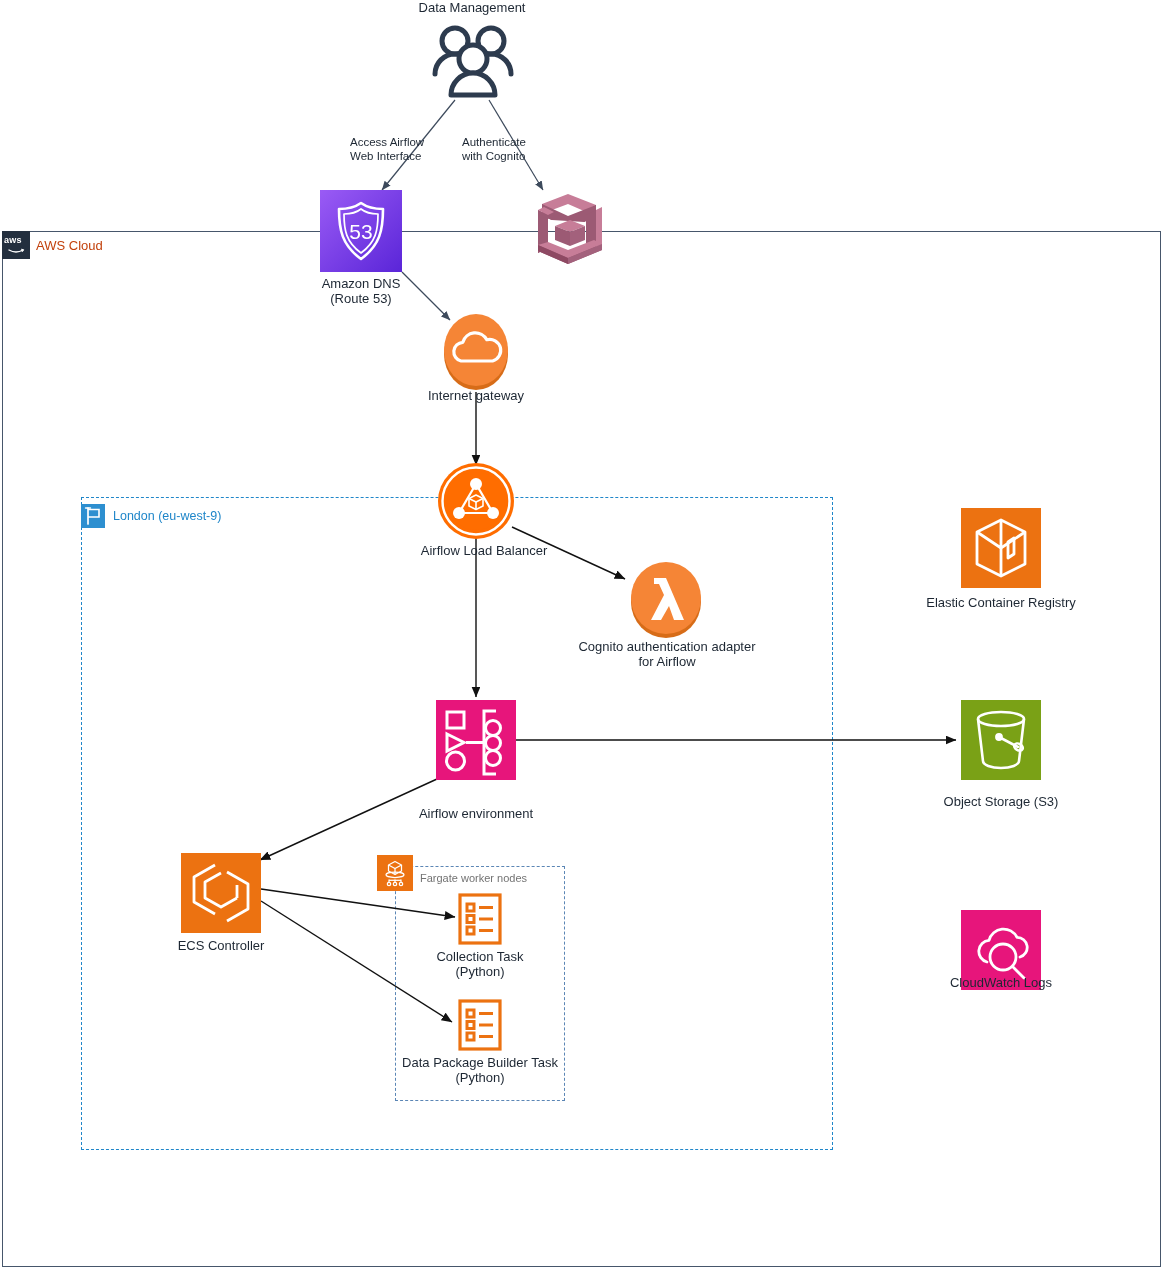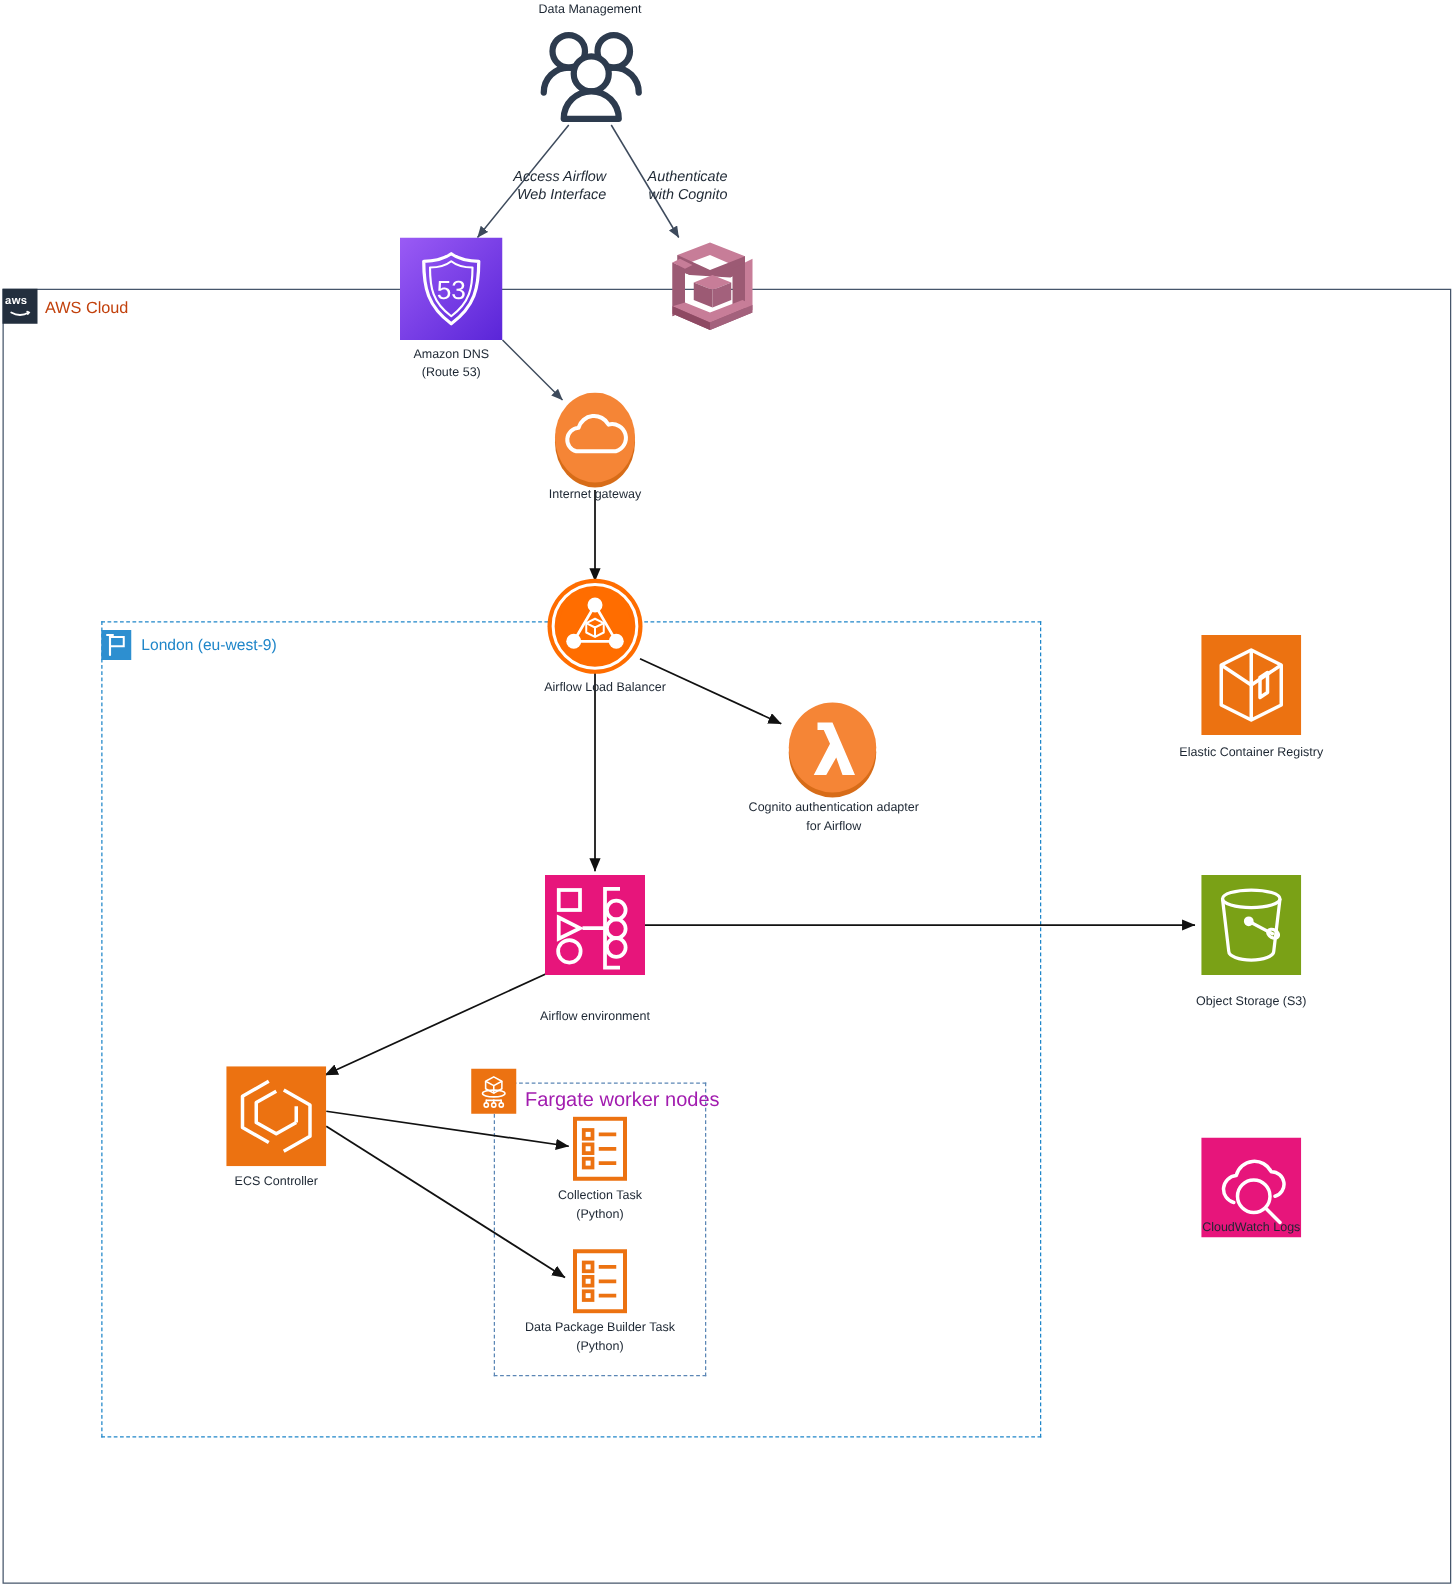--- a/index.html
+++ b/index.html
@@ -17,34 +17,33 @@
     height: 1272px;
     background: #ffffff;
     overflow: hidden;
   }
   .node {
     position: absolute;
   }
   .lbl {
     position: absolute;
     text-align: center;
-    font-size: 10px;
+    font-size: 13px;
     line-height: 15px;
     color: #1d2733;
     white-space: pre-line;
     font-family: "Liberation Sans", sans-serif;
   }
   .lbl-edge {
     position: absolute;
-    text-align: right;
+    text-align: left;
     font-size: 11.5px;
     line-height: 14px;
     color: #1d2733;
     white-space: pre-line;
-    font-style: italic;
   }
   svg.wires {
     position: absolute;
     left: 0; top: 0;
     width: 1163px;
     height: 1272px;
     pointer-events: none;
   }
 
   
@@ -126,22 +125,22 @@
     left: 377px;
     top: 855px;
     width: 36px;
     height: 36px;
     background: #ec7211;
   }
   #fargate-label {
     position: absolute;
     left: 420px;
     top: 872px;
-    font-size: 16px;
-    color: #a21caf;
+    font-size: 11px;
+    color: #737373;
   }
 </style>
 </head>
 <body>
 
 <div id="canvas">
 
   <div id="aws-cloud"></div>
   <div id="aws-badge">
     <span class="aws-word">aws</span>

